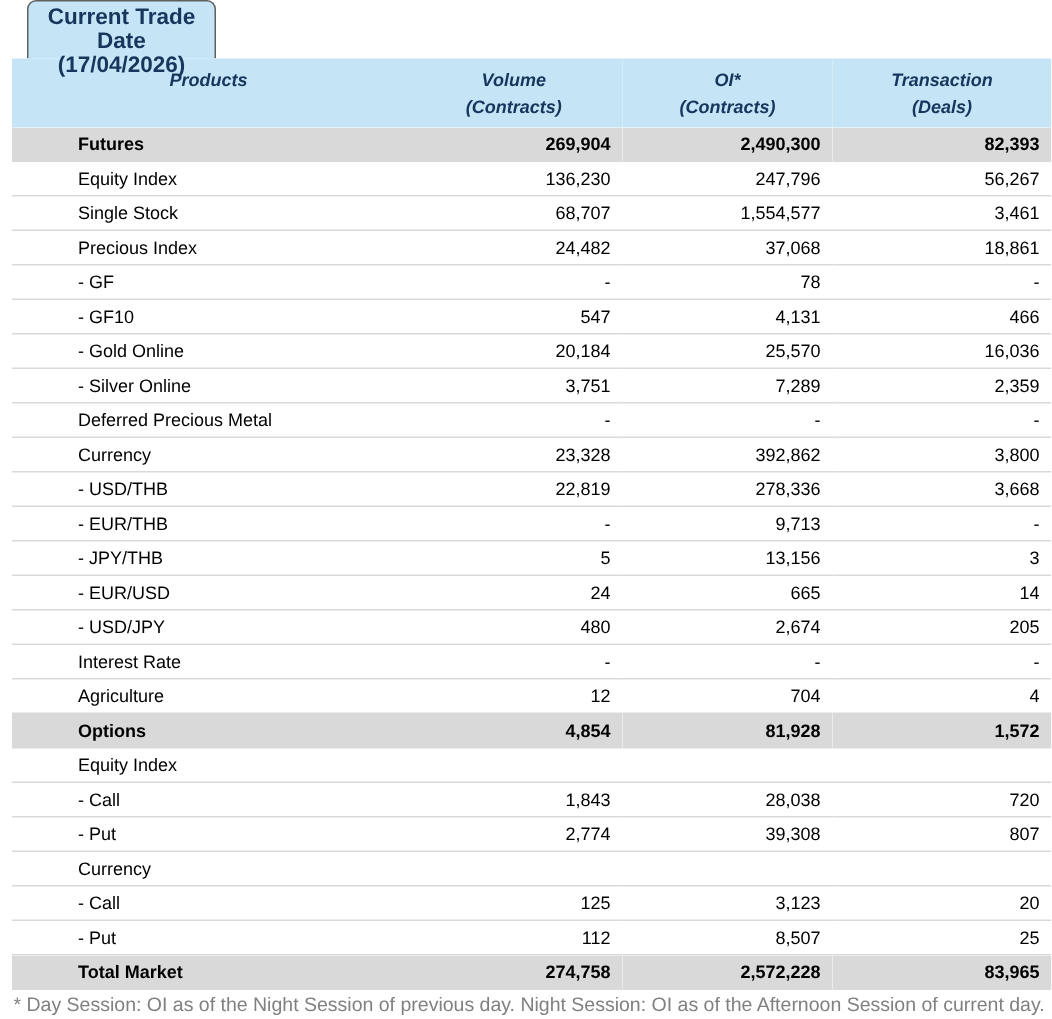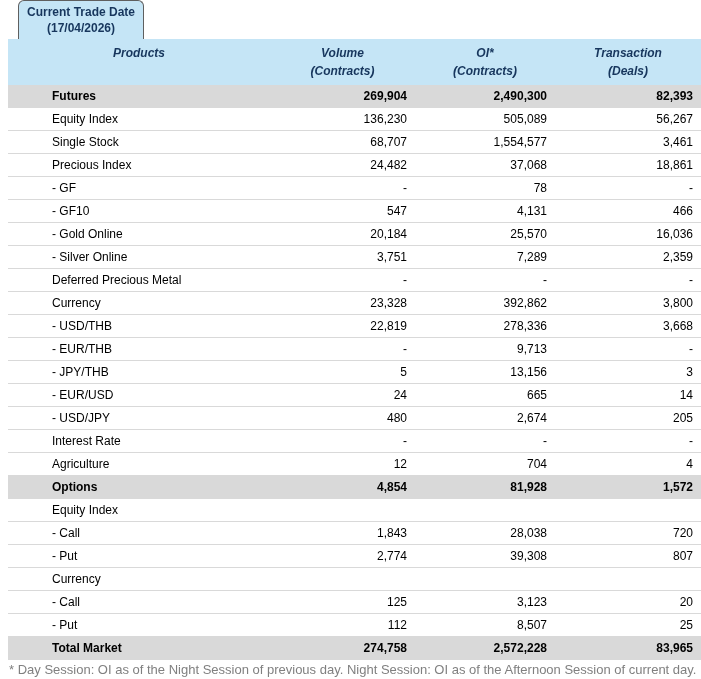--- a/index.html
+++ b/index.html
@@ -19,21 +19,21 @@
     box-sizing: border-box;
     margin-left: 18px;
     width: 126px;
     height: 39px;
     background: #c5e5f6;
     border: 1px solid #5f5f5f;
     border-bottom: none;
     border-radius: 6px 6px 0 0;
     color: #17365d;
     font-weight: bold;
-    font-size: 12px;
+    font-size: 15px;
     text-align: center;
     padding-top: 3px;
     line-height: 16px;
     cursor: pointer;
   }
   table.summary {
     border-collapse: collapse;
     table-layout: fixed;
     width: 693px;
     margin-left: 8px;
@@ -117,21 +117,21 @@
     <tbody id="table-body">
         <tr class="section">
           <td class="product">Futures</td>
           <td class="num">269,904</td>
           <td class="num">2,490,300</td>
           <td class="num">82,393</td>
         </tr>
         <tr>
           <td class="product">Equity Index</td>
           <td class="num">136,230</td>
-          <td class="num">505,089</td>
+          <td class="num">247,796</td>
           <td class="num">56,267</td>
         </tr>
         <tr>
           <td class="product">Single Stock</td>
           <td class="num">68,707</td>
           <td class="num">1,554,577</td>
           <td class="num">3,461</td>
         </tr>
         <tr>
           <td class="product">Precious Index</td>

